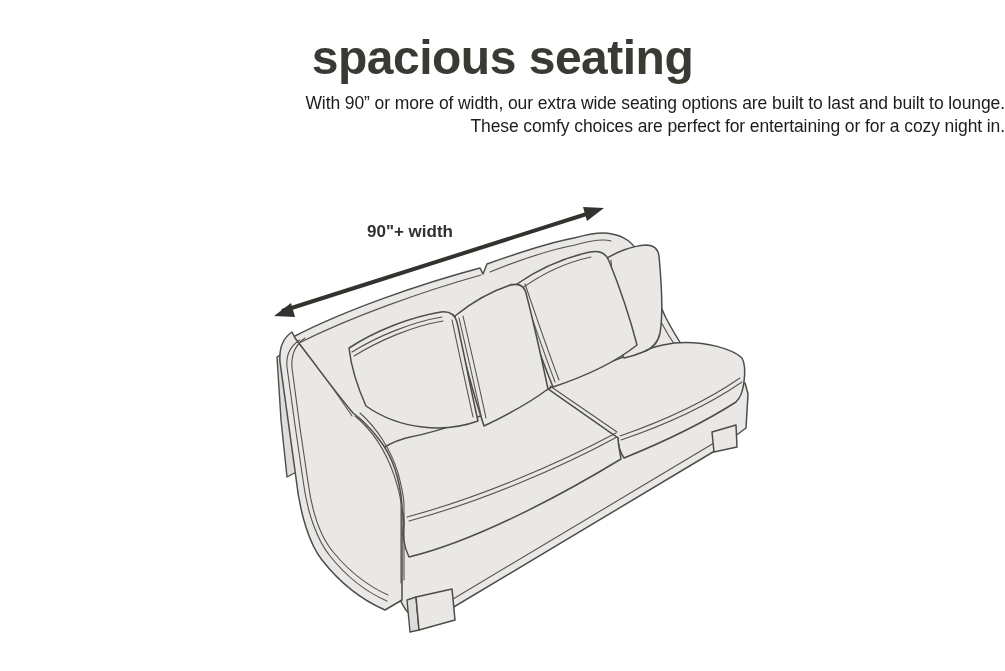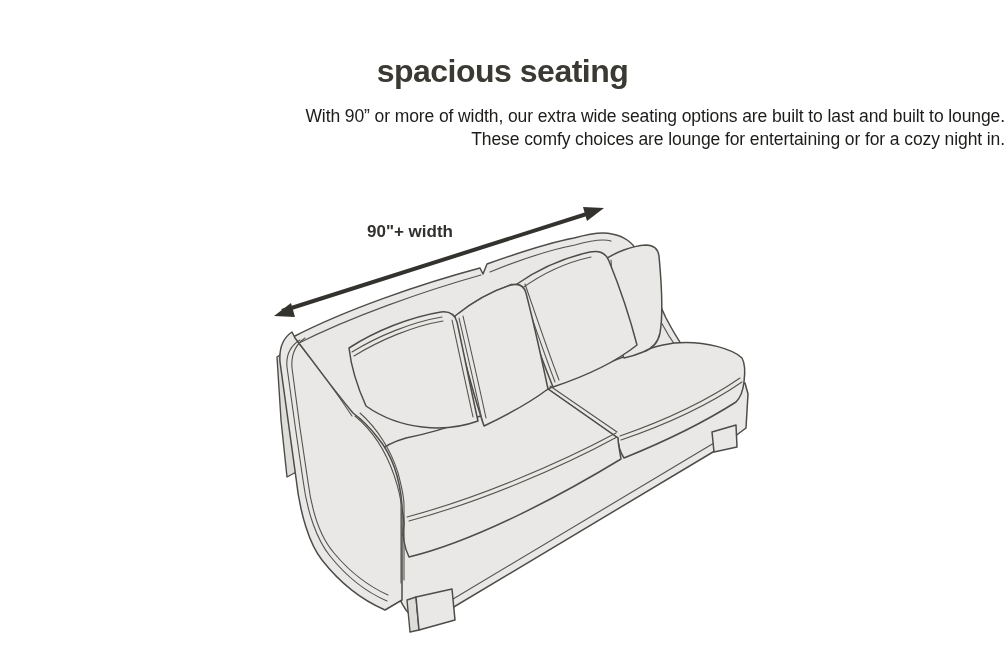--- a/index.html
+++ b/index.html
@@ -6,23 +6,23 @@
   .canvas {
     position: relative;
     width: 1005px;
     height: 671px;
     background: #ffffff;
     overflow: hidden;
     font-family: "Liberation Sans", sans-serif;
   }
   .headline {
     margin: 0;
-    padding-top: 53px;
+    padding-top: 40px;
     text-align: center;
-    font-size: 32px;
+    font-size: 48px;
     line-height: 36px;
     font-weight: bold;
     letter-spacing: -0.5px;
     color: #3a3933;
   }
   .description {
     margin: 0;
     padding-top: 16px;
     text-align: right;
     font-size: 17.5px;
@@ -50,21 +50,21 @@
   }
 </style>
 </head>
 <body>
 
 <div class="canvas">
 
   <h1 class="headline">spacious seating</h1>
 
   <p class="description"><span>With 90” or more of width, our extra wide seating options are built to last and built to lounge.</span><br>
-    <span>These comfy choices are lounge for entertaining or for a cozy night in.</span></p>
+    <span>These comfy choices are perfect for entertaining or for a cozy night in.</span></p>
 
   <svg class="diagram-svg" viewBox="0 0 1005 671" xmlns="http://www.w3.org/2000/svg">
 
     <g>
 
       <path class="lineart-shade" d="M 277,357 L 292,347 L 296,400 L 300,470 L 287,477 L 281,420 Z"></path>
 
       <g>
         <path class="lineart" d="M 293,337
                  C 345,310 420,284 480,268

